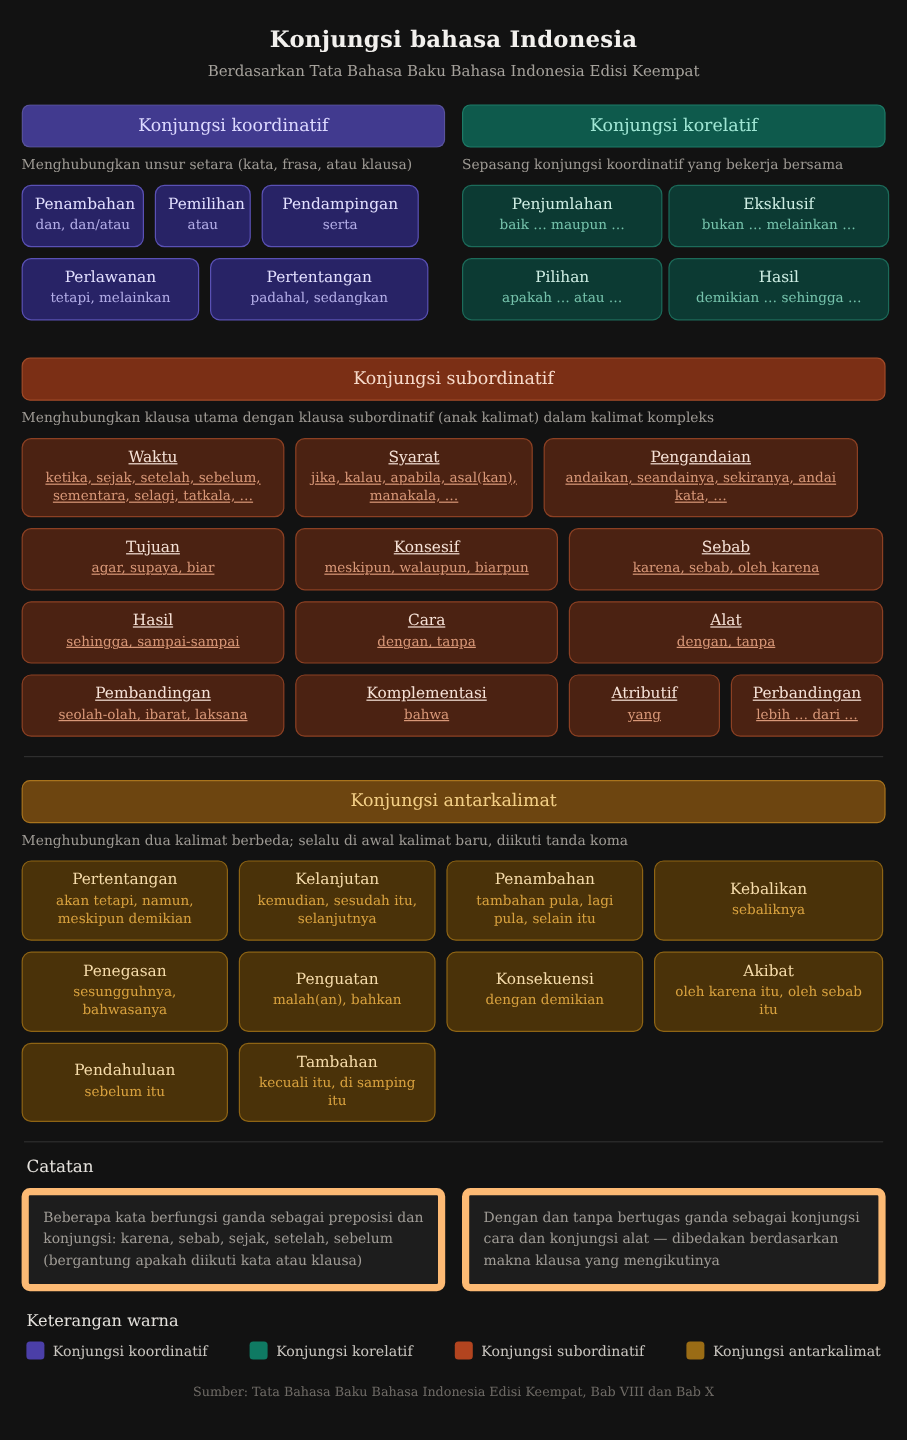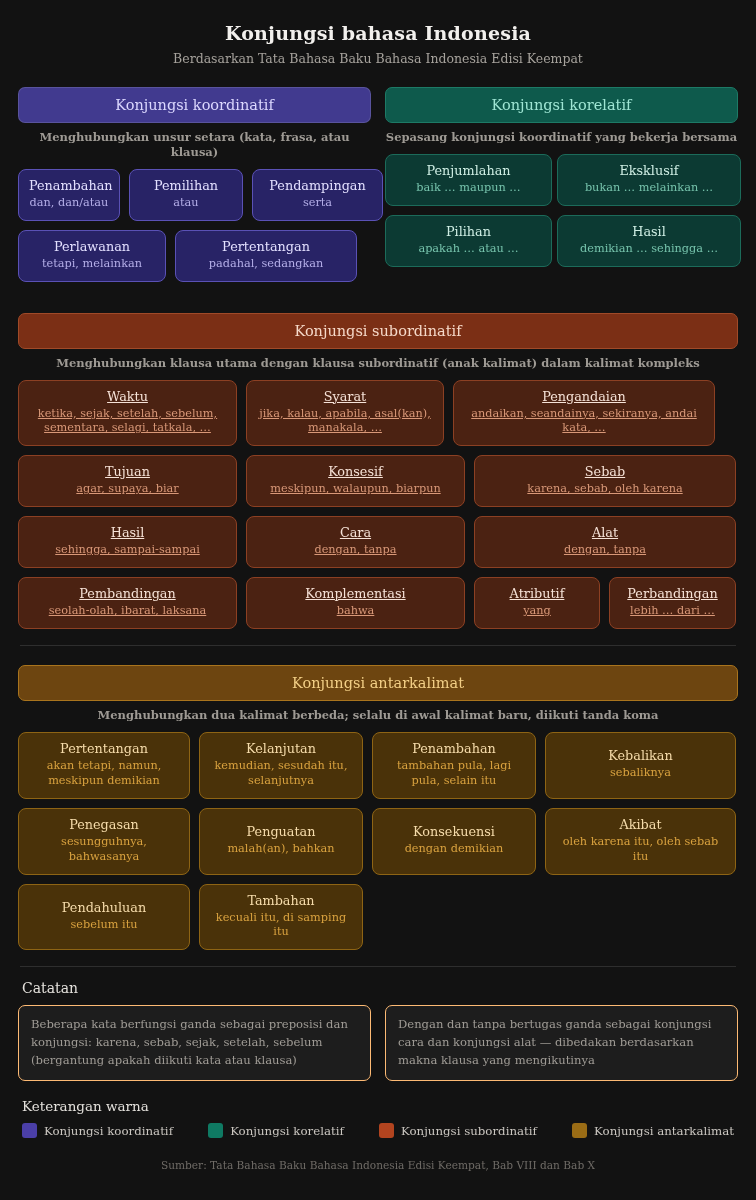--- a/index.html
+++ b/index.html
@@ -45,26 +45,24 @@
     padding: 9px 8px;
     border: 1px solid rgba(255,255,255,.13);
   }
   .cat-bar.coordinatif { background: #413a8f; color: #dcd8ff; }
   .cat-bar.korelatif  { background: #0e5a4c; color: #9fe6d4; border-color: #1d7a66; }
   .cat-bar.subordinatif { background: #7b2f15; color: #f6d9c9; border-color: #a0destroy; }
   .cat-bar.subordinatif { border-color: #a04a28; }
   .cat-bar.antarkalimat { background: #6d4510; color: #f3cf86; border-color: #a9741d; }
 
   .cat-desc {
-    text-align: center;
     font-size: 11.5px;
     color: #9e9a94;
     margin: 7px 0 9px 0;
     line-height: 1.3;
-    font-weight: bold;
   }
   .card {
     border-radius: 8px;
     border: 1px solid;
     padding: 8px 10px 9px 10px;
     text-align: center;
     flex: 0 0 auto;
     display: flex;
     flex-direction: column;
     justify-content: center;
@@ -113,21 +111,21 @@
   
   .notes-head {
     font-size: 14px;
     color: #e4e1dc;
     margin: 13px 0 9px 4px;
   }
   .notes-row { display:flex; gap:14px; }
   .note-box {
     flex:1 1 0;
     background:#1d1d1d;
-    border:1px solid #fdba74;
+    border:6px solid #fdba74;
     border-radius:7px;
     padding:10px 12px;
     font-size:11.6px;
     line-height:1.55;
     color:#a09c96;
   }
 
   
   .legend-head {
     font-size: 13.5px;
@@ -164,21 +162,21 @@
     <div class="col">
       <div class="cat-bar coordinatif">Konjungsi koordinatif</div>
       <div class="cat-desc">Menghubungkan unsur setara (kata, frasa, atau klausa)</div>
 
       <div class="coordinatif-grid">
         <div class="row">
           <div class="card t-coordinatif" style="width:102px">
             <div class="c-title">Penambahan</div>
             <div class="c-items">dan, dan/atau</div>
           </div>
-          <div class="card t-coordinatif" style="width:114px">
+          <div class="card t-coordinatif" style="width:80px">
             <div class="c-title">Pemilihan</div>
             <div class="c-items">atau</div>
           </div>
           <div class="card t-coordinatif" style="width:131px">
             <div class="c-title">Pendampingan</div>
             <div class="c-items">serta</div>
           </div>
         </div>
         <div class="row">
           <div class="card t-coordinatif" style="width:148px">

